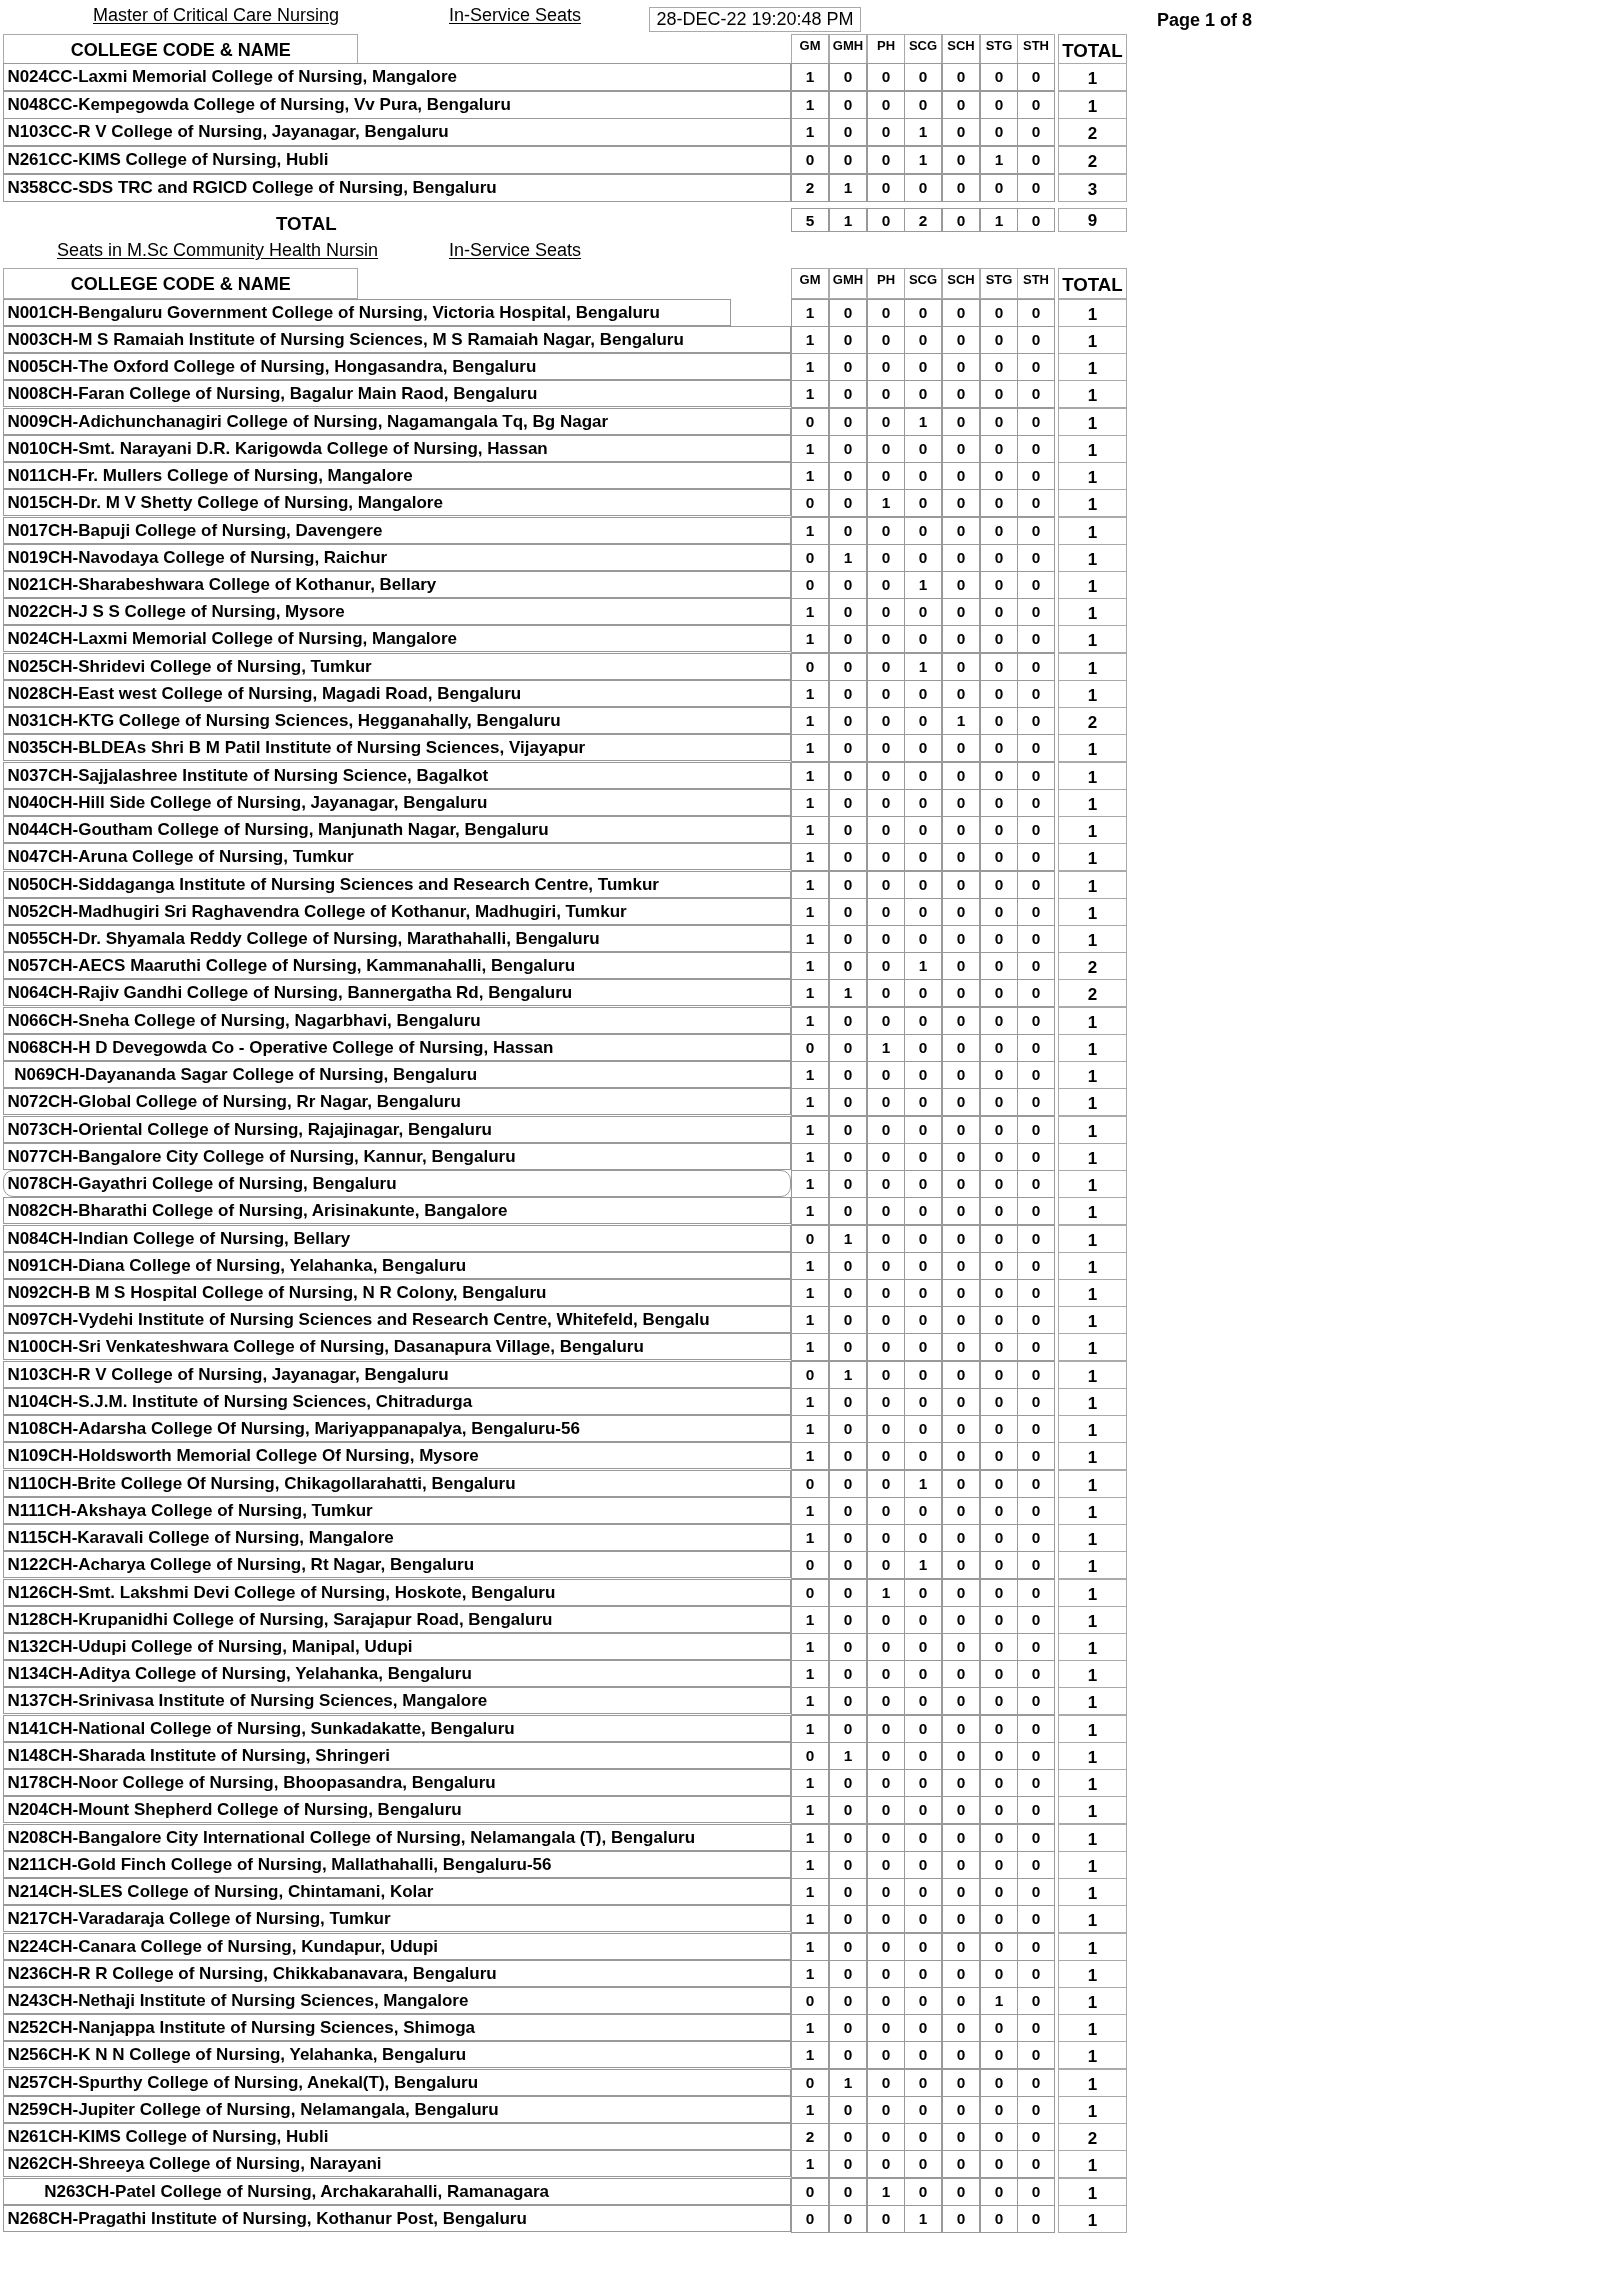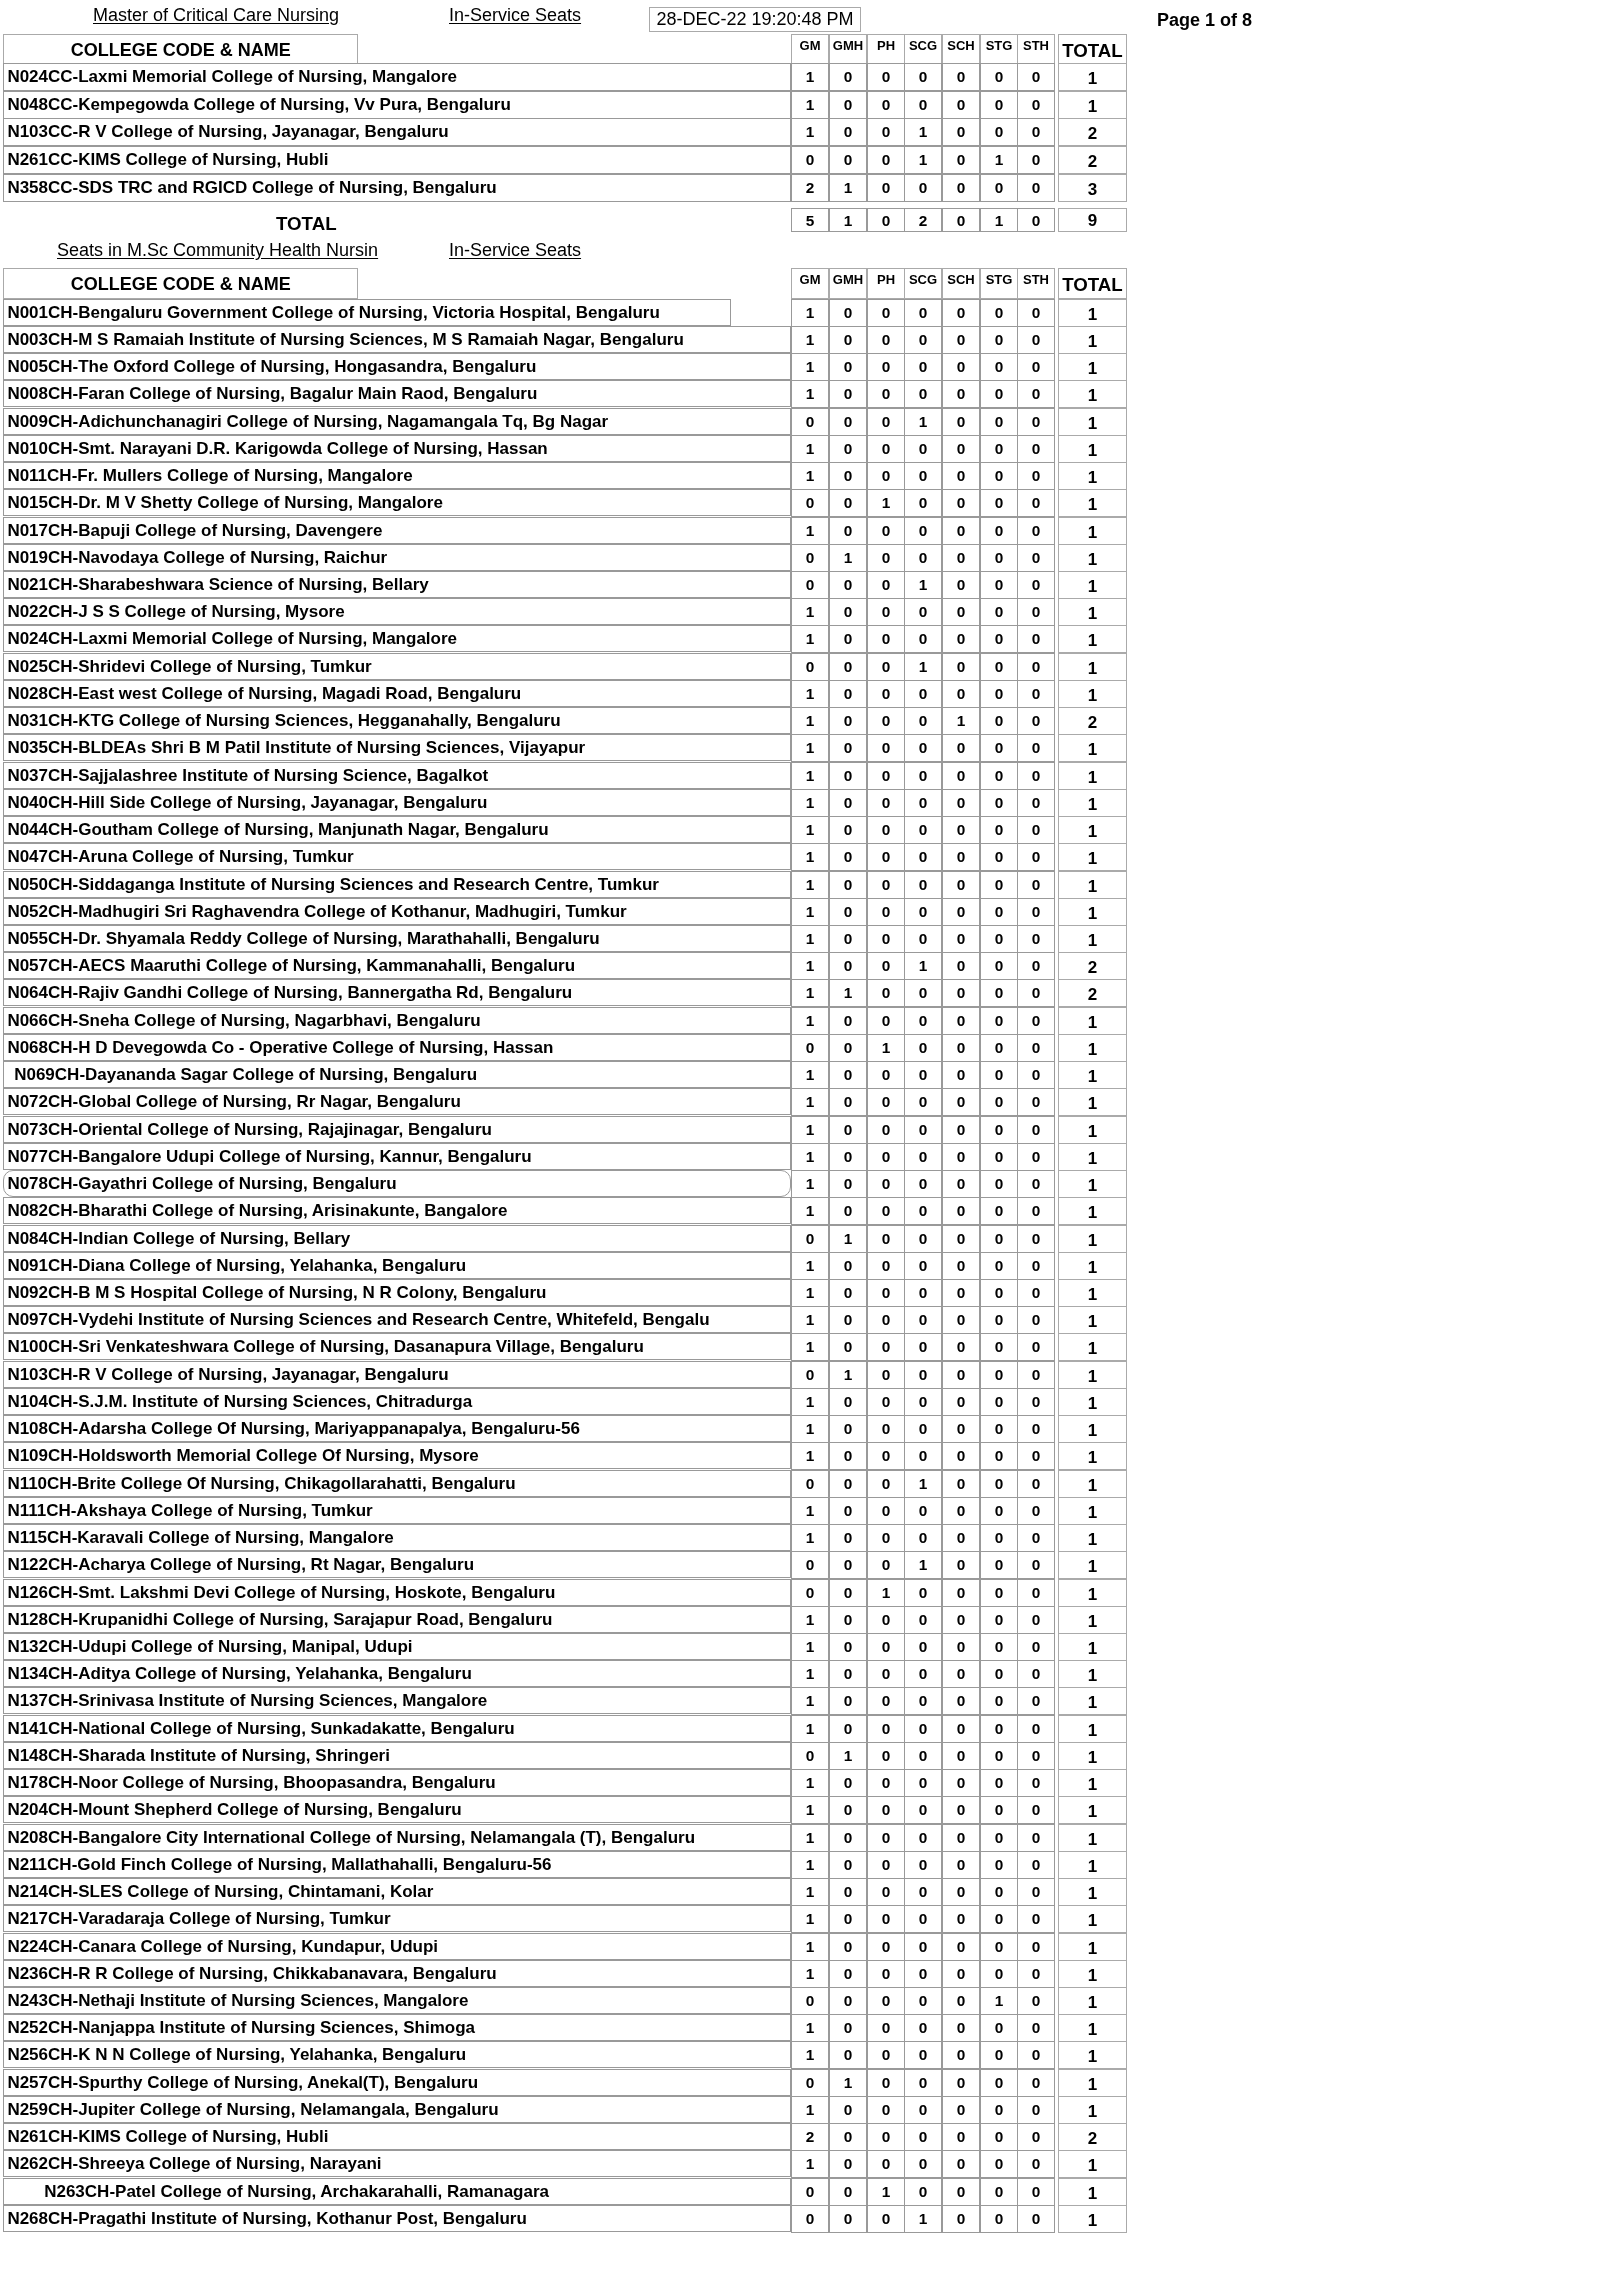--- a/index.html
+++ b/index.html
@@ -190,21 +190,21 @@
     <div class="totcell" style="left:1058px;top:517px;width:69px;height:28px;line-height:29px;">1</div>
     <div class="row" style="top:544px;width:788px;height:27px;line-height:25.6px;border-top:0.8px solid #999;">N019CH-Navodaya College of Nursing, Raichur</div>
     <div class="statcell" style="left:791px;top:544px;width:38px;height:28px;line-height:25.6px;">0</div>
     <div class="statcell" style="left:829px;top:544px;width:38px;height:28px;line-height:25.6px;">1</div>
     <div class="statcell" style="left:867px;top:544px;width:38px;height:28px;line-height:25.6px;">0</div>
     <div class="statcell" style="left:904px;top:544px;width:38px;height:28px;line-height:25.6px;">0</div>
     <div class="statcell" style="left:942px;top:544px;width:38px;height:28px;line-height:25.6px;">0</div>
     <div class="statcell" style="left:980px;top:544px;width:38px;height:28px;line-height:25.6px;">0</div>
     <div class="statcell" style="left:1017px;top:544px;width:38px;height:28px;line-height:25.6px;">0</div>
     <div class="totcell" style="left:1058px;top:544px;width:69px;height:28px;line-height:29px;">1</div>
-    <div class="row" style="top:571px;width:788px;height:27px;line-height:25.6px;border-top:0.8px solid #999;">N021CH-Sharabeshwara Science of Nursing, Bellary</div>
+    <div class="row" style="top:571px;width:788px;height:27px;line-height:25.6px;border-top:0.8px solid #999;">N021CH-Sharabeshwara College of Kothanur, Bellary</div>
     <div class="statcell" style="left:791px;top:571px;width:38px;height:28px;line-height:25.6px;">0</div>
     <div class="statcell" style="left:829px;top:571px;width:38px;height:28px;line-height:25.6px;">0</div>
     <div class="statcell" style="left:867px;top:571px;width:38px;height:28px;line-height:25.6px;">0</div>
     <div class="statcell" style="left:904px;top:571px;width:38px;height:28px;line-height:25.6px;">1</div>
     <div class="statcell" style="left:942px;top:571px;width:38px;height:28px;line-height:25.6px;">0</div>
     <div class="statcell" style="left:980px;top:571px;width:38px;height:28px;line-height:25.6px;">0</div>
     <div class="statcell" style="left:1017px;top:571px;width:38px;height:28px;line-height:25.6px;">0</div>
     <div class="totcell" style="left:1058px;top:571px;width:69px;height:28px;line-height:29px;">1</div>
     <div class="row" style="top:598px;width:788px;height:27px;line-height:25.6px;border-top:0.8px solid #999;">N022CH-J S S College of Nursing, Mysore</div>
     <div class="statcell" style="left:791px;top:598px;width:38px;height:28px;line-height:25.6px;">1</div>
@@ -379,21 +379,21 @@
     <div class="totcell" style="left:1058px;top:1088px;width:69px;height:28px;line-height:29px;">1</div>
     <div class="row" style="top:1116px;width:788px;height:27px;line-height:25.6px;border-top:0.8px solid #999;">N073CH-Oriental College of Nursing, Rajajinagar, Bengaluru</div>
     <div class="statcell" style="left:791px;top:1116px;width:38px;height:28px;line-height:25.6px;">1</div>
     <div class="statcell" style="left:829px;top:1116px;width:38px;height:28px;line-height:25.6px;">0</div>
     <div class="statcell" style="left:867px;top:1116px;width:38px;height:28px;line-height:25.6px;">0</div>
     <div class="statcell" style="left:904px;top:1116px;width:38px;height:28px;line-height:25.6px;">0</div>
     <div class="statcell" style="left:942px;top:1116px;width:38px;height:28px;line-height:25.6px;">0</div>
     <div class="statcell" style="left:980px;top:1116px;width:38px;height:28px;line-height:25.6px;">0</div>
     <div class="statcell" style="left:1017px;top:1116px;width:38px;height:28px;line-height:25.6px;">0</div>
     <div class="totcell" style="left:1058px;top:1116px;width:69px;height:28px;line-height:29px;">1</div>
-    <div class="row" style="top:1143px;width:788px;height:27px;line-height:25.6px;border-top:0.8px solid #999;">N077CH-Bangalore Udupi College of Nursing, Kannur, Bengaluru</div>
+    <div class="row" style="top:1143px;width:788px;height:27px;line-height:25.6px;border-top:0.8px solid #999;">N077CH-Bangalore City College of Nursing, Kannur, Bengaluru</div>
     <div class="statcell" style="left:791px;top:1143px;width:38px;height:28px;line-height:25.6px;">1</div>
     <div class="statcell" style="left:829px;top:1143px;width:38px;height:28px;line-height:25.6px;">0</div>
     <div class="statcell" style="left:867px;top:1143px;width:38px;height:28px;line-height:25.6px;">0</div>
     <div class="statcell" style="left:904px;top:1143px;width:38px;height:28px;line-height:25.6px;">0</div>
     <div class="statcell" style="left:942px;top:1143px;width:38px;height:28px;line-height:25.6px;">0</div>
     <div class="statcell" style="left:980px;top:1143px;width:38px;height:28px;line-height:25.6px;">0</div>
     <div class="statcell" style="left:1017px;top:1143px;width:38px;height:28px;line-height:25.6px;">0</div>
     <div class="totcell" style="left:1058px;top:1143px;width:69px;height:28px;line-height:29px;">1</div>
     <div class="row" style="top:1170px;width:788px;height:27px;line-height:25.6px;border-top:0.8px solid #999;border-radius:10px;">N078CH-Gayathri College of Nursing, Bengaluru</div>
     <div class="statcell" style="left:791px;top:1170px;width:38px;height:28px;line-height:25.6px;">1</div>

